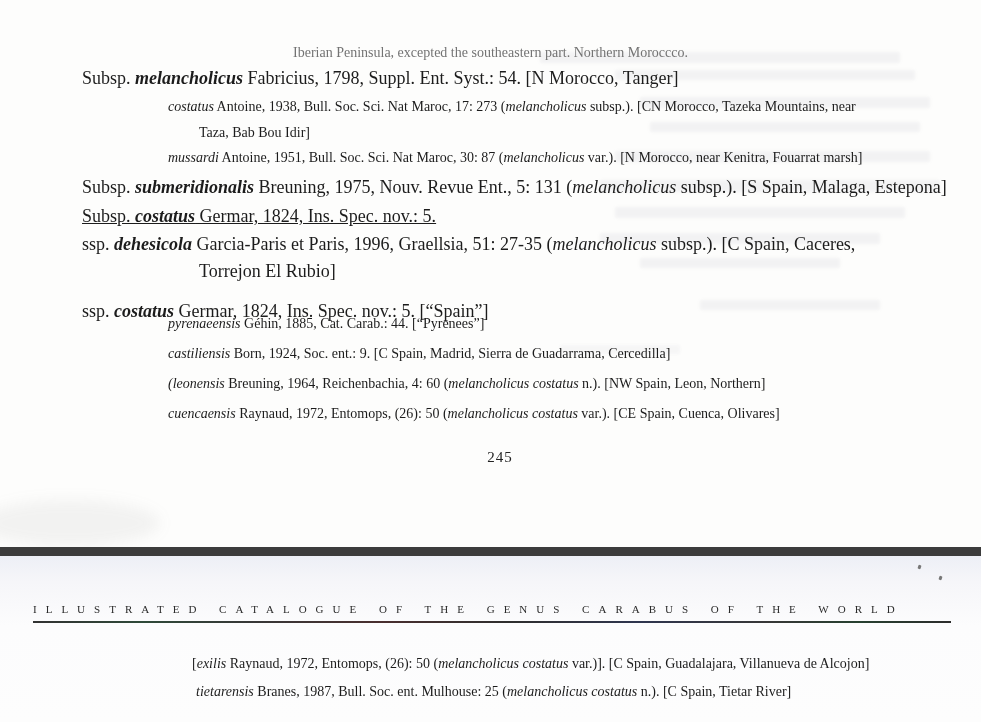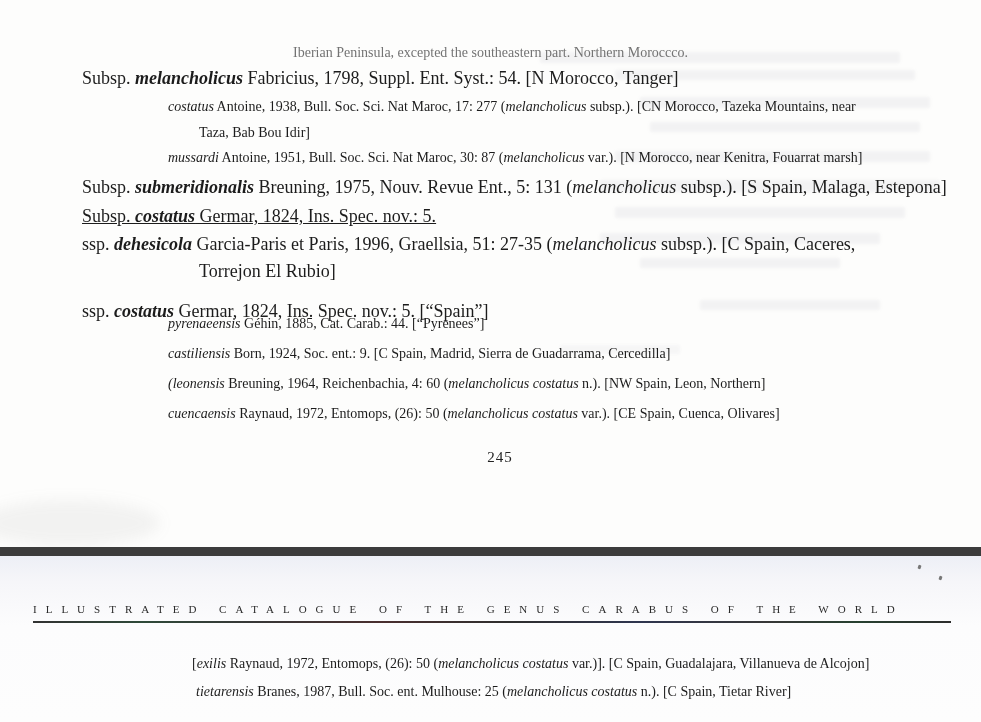--- a/index.html
+++ b/index.html
@@ -103,21 +103,21 @@
     <div class="ghost"></div>
     <div class="ghost"></div>
     <div class="ghost"></div>
   </div>
 
 
   <div id="subtitle">Iberian Peninsula, excepted the southeastern part. Northern Moroccco.</div>
 
   <div id="entries">
       <div class="line ind-l1 size-large"><span class="seg-roman">Subsp. </span><span class="seg-bi">melancholicus</span><span class="seg-roman"> Fabricius, 1798, Suppl. Ent. Syst.: 54. [N Morocco, Tanger]</span></div>
-      <div class="line ind-l3 size-small"><span class="seg-i">costatus</span><span class="seg-roman"> Antoine, 1938, Bull. Soc. Sci. Nat Maroc, 17: 277 (</span><span class="seg-i">melancholicus</span><span class="seg-roman"> subsp.). [CN Morocco, Tazeka Mountains, near</span></div>
+      <div class="line ind-l3 size-small"><span class="seg-i">costatus</span><span class="seg-roman"> Antoine, 1938, Bull. Soc. Sci. Nat Maroc, 17: 273 (</span><span class="seg-i">melancholicus</span><span class="seg-roman"> subsp.). [CN Morocco, Tazeka Mountains, near</span></div>
       <div class="line ind-l4 size-small"><span class="seg-roman">Taza, Bab Bou Idir]</span></div>
       <div class="line ind-l3 size-small"><span class="seg-i">mussardi</span><span class="seg-roman"> Antoine, 1951, Bull. Soc. Sci. Nat Maroc, 30: 87 (</span><span class="seg-i">melancholicus</span><span class="seg-roman"> var.). [N Morocco, near Kenitra, Fouarrat marsh]</span></div>
       <div class="line ind-l1 size-large"><span class="seg-roman">Subsp. </span><span class="seg-bi">submeridionalis</span><span class="seg-roman"> Breuning, 1975, Nouv. Revue Ent., 5: 131 (</span><span class="seg-i">melancholicus</span><span class="seg-roman"> subsp.). [S Spain, Malaga, Estepona]</span></div>
       <div class="line ind-l1 size-large"><span class="seg-roman">Subsp. </span><span class="seg-bi">costatus</span><span class="seg-roman"> Germar, 1824, Ins. Spec. nov.: 5.</span></div>
       <div class="line ind-l2 size-large"><span class="seg-roman">ssp. </span><span class="seg-bi">dehesicola</span><span class="seg-roman"> Garcia-Paris et Paris, 1996, Graellsia, 51: 27-35 (</span><span class="seg-i">melancholicus</span><span class="seg-roman"> subsp.). [C Spain, Caceres,</span></div>
       <div class="line ind-l4 size-large"><span class="seg-roman">Torrejon El Rubio]</span></div>
       <div class="line ind-l2 size-large"><span class="seg-roman">ssp. </span><span class="seg-bi">costatus</span><span class="seg-roman"> Germar, 1824, Ins. Spec. nov.: 5. [“Spain”]</span></div>
       <div class="line ind-l3 size-small"><span class="seg-i">pyrenaeensis</span><span class="seg-roman"> Géhin, 1885, Cat. Carab.: 44. [“Pyrenees”]</span></div>
       <div class="line ind-l3 size-small"><span class="seg-i">castiliensis</span><span class="seg-roman"> Born, 1924, Soc. ent.: 9. [C Spain, Madrid, Sierra de Guadarrama, Cercedilla]</span></div>
       <div class="line ind-l3 size-small"><span class="seg-i">(leonensis</span><span class="seg-roman"> Breuning, 1964, Reichenbachia, 4: 60 (</span><span class="seg-i">melancholicus costatus</span><span class="seg-roman"> n.). [NW Spain, Leon, Northern]</span></div>

